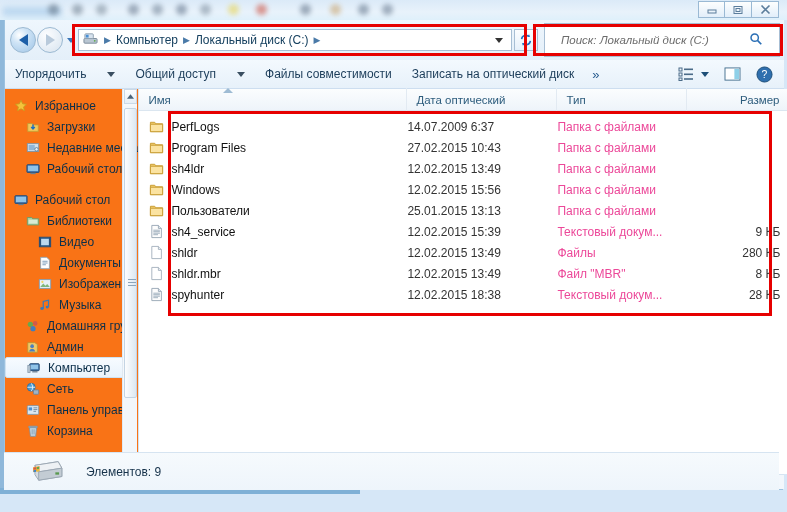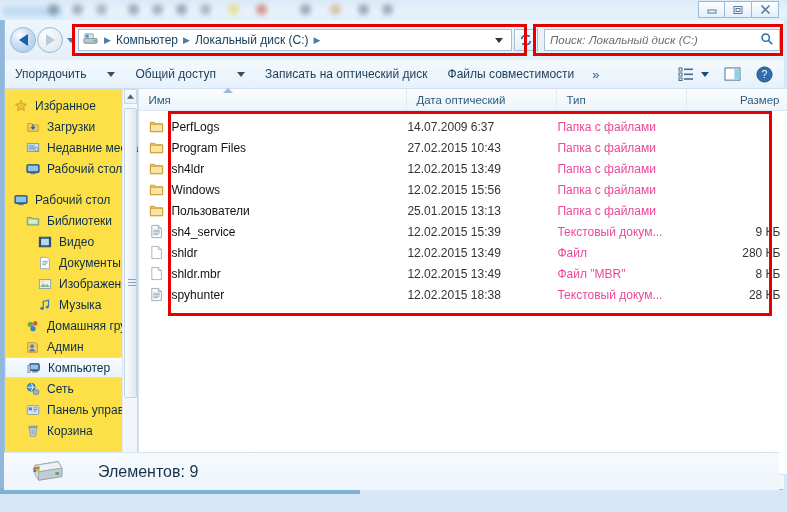--- a/index.html
+++ b/index.html
@@ -80,23 +80,23 @@
   .addr-spacer{flex:1;}
   .addr-caret{ width:0;height:0;margin-right:8px;
     border-left:4px solid transparent;border-right:4px solid transparent;border-top:5px solid #333; }
 
   .refreshbtn {
     margin-left:2px; width:24px; height:22px;
     border:1px solid #a7bed4; background:linear-gradient(180deg,#fbfdff,#e6f0fa);
     display:flex;align-items:center;justify-content:center;
   }
   .searchbox {
-    margin-left:6px; flex:0 0 236px; height:22px;
+    margin-left:6px; flex:0 0 236px; height:34px;
     background:#fff; border:1px solid #a7bed4;
-    display:flex; align-items:center; padding:0 5px;
+    display:flex; align-items:center; padding:0 16px;
     font-size:11.5px; color:#6c6c6c; font-style:italic;
   }
   .searchbox .sp { flex:1; }
 
   
   .toolbar {
     position:absolute; left:0; top:40px; width:779px; height:29px;
     background:linear-gradient(180deg,#f3f9fe,#e7f1fa);
     border-bottom:1px solid #cddef0;
     display:flex; align-items:center; font-size:12px; color:#1b3c59;
@@ -105,21 +105,21 @@
   .tbcaret { width:0;height:0;
     border-left:4px solid transparent;border-right:4px solid transparent;border-top:5px solid #3a4f61; }
   .tbchev{ padding:0 8px; color:#2a5d8f; font-size:13px; }
   .tbright{ margin-left:auto; display:flex; align-items:center; gap:4px; padding-right:9px;}
   .tbicon{ width:22px;height:20px; display:flex;align-items:center;justify-content:center;}
 
   
   .content { position:absolute; left:0; top:69px; width:779px; height:385px; display:flex; }
 
   
-  .sidebar { width:146px; background:#fde047; border-right:1px solid #d3e2ef;
+  .sidebar { width:146px; background:#f97316; border-right:1px solid #d3e2ef;
     position:relative; padding-top:6px; }
   .sbitem { height:21px; display:flex; align-items:center; font-size:12px; color:#0b2f4a; padding-left:8px; gap:6px; white-space:nowrap; overflow:hidden; }
   .sbitem.indent1{ padding-left:20px; }
   .sbitem.indent2{ padding-left:32px; }
   .sbitem.sel { background:linear-gradient(180deg,#f7fbff,#e9f3fc); border:1px solid #cfe2f2; border-radius:2px; margin-right:4px; }
   .sbgap{height:10px;}
   .sbicon{ width:16px;height:16px;flex:0 0 16px; display:flex;align-items:center;justify-content:center;}
 
   
   .sbscroll{ position:absolute; right:1px; top:0; width:15px; height:385px; background:#f5f8fb; border-left:1px solid #e0e9f2;}
@@ -151,21 +151,21 @@
   .c-size{ width:105px; text-align:right; padding-right:12px; color:#333; }
   .ficon{ width:16px;height:16px;flex:0 0 16px; display:flex;align-items:center;justify-content:center;}
 
   
   .statusbar{ position:absolute; left:0; top:454px; width:779px; height:15px;
     background:#f2f7fc; border-top:1px solid #d6e4f1; }
   .statuswrap{ position:absolute; left:4px; top:452px; width:775px; height:38px;
     background:linear-gradient(180deg,#f6fafd,#eef5fb); border-top:1px solid #d6e4f1;
     display:flex; align-items:center; }
   .status-ico{ margin-left:26px; }
-  .status-txt{ margin-left:34px; font-size:16px; color:#16324a; }
+  .status-txt{ margin-left:22px; font-size:12px; color:#16324a; }
 
   
   .redbox{ position:absolute; border:3px solid #e60000; pointer-events:none; }
   #red-addr{ left:72px; top:24px; width:455px; height:32px; }
   #red-search{ left:533px; top:24px; width:250px; height:32px; }
   #red-list{ left:168px; top:111px; width:604px; height:205px; }
 </style>
 </head>
 <body>
 
@@ -266,24 +266,24 @@
     <div class="toolbar">
       <div class="tbitem">
         <span>Упорядочить</span>
         <span class="tbcaret"></span>
       </div>
       <div class="tbitem">
         <span>Общий доступ</span>
         <span class="tbcaret"></span>
       </div>
       <div class="tbitem">
+        <span>Файлы совместимости</span>
+      </div>
+      <div class="tbitem">
         <span>Записать на оптический диск</span>
-      </div>
-      <div class="tbitem">
-        <span>Файлы совместимости</span>
       </div>
       <div class="tbchev">»</div>
 
       <div class="tbright">
         <span class="tbicon">
           <svg width="16" height="16" viewBox="0 0 16 16">
             <rect x="1" y="2" width="3" height="3" fill="none" stroke="#4a6b88"></rect>
             <rect x="1" y="7" width="3" height="3" fill="none" stroke="#4a6b88"></rect>
             <rect x="1" y="12" width="3" height="2.5" fill="none" stroke="#4a6b88"></rect>
             <rect x="6" y="2.5" width="9" height="1.6" fill="#4a6b88"></rect>
@@ -594,21 +594,21 @@
               <div class="c-name">
                 <span class="ficon">
                   <svg width="15" height="15" viewBox="0 0 16 16">
                     <path d="M3 1.5h7l3.2 3.2v9.8H3z" fill="#ffffff" stroke="#a5b2be"></path>
                     <path d="M10 1.5v3.2h3.2" fill="#eef2f6" stroke="#a5b2be"></path>
                   </svg>
                 </span>
                 <span>shldr</span>
               </div>
               <div class="c-date">12.02.2015 13:49</div>
-              <div class="c-type">Файл</div>
+              <div class="c-type">Файлы</div>
               <div class="c-size">280 КБ</div>
             </div>
             <div class="row">
               <div class="c-name">
                 <span class="ficon">
                   <svg width="15" height="15" viewBox="0 0 16 16">
                     <path d="M3 1.5h7l3.2 3.2v9.8H3z" fill="#ffffff" stroke="#a5b2be"></path>
                     <path d="M10 1.5v3.2h3.2" fill="#eef2f6" stroke="#a5b2be"></path>
                   </svg>
                 </span>

